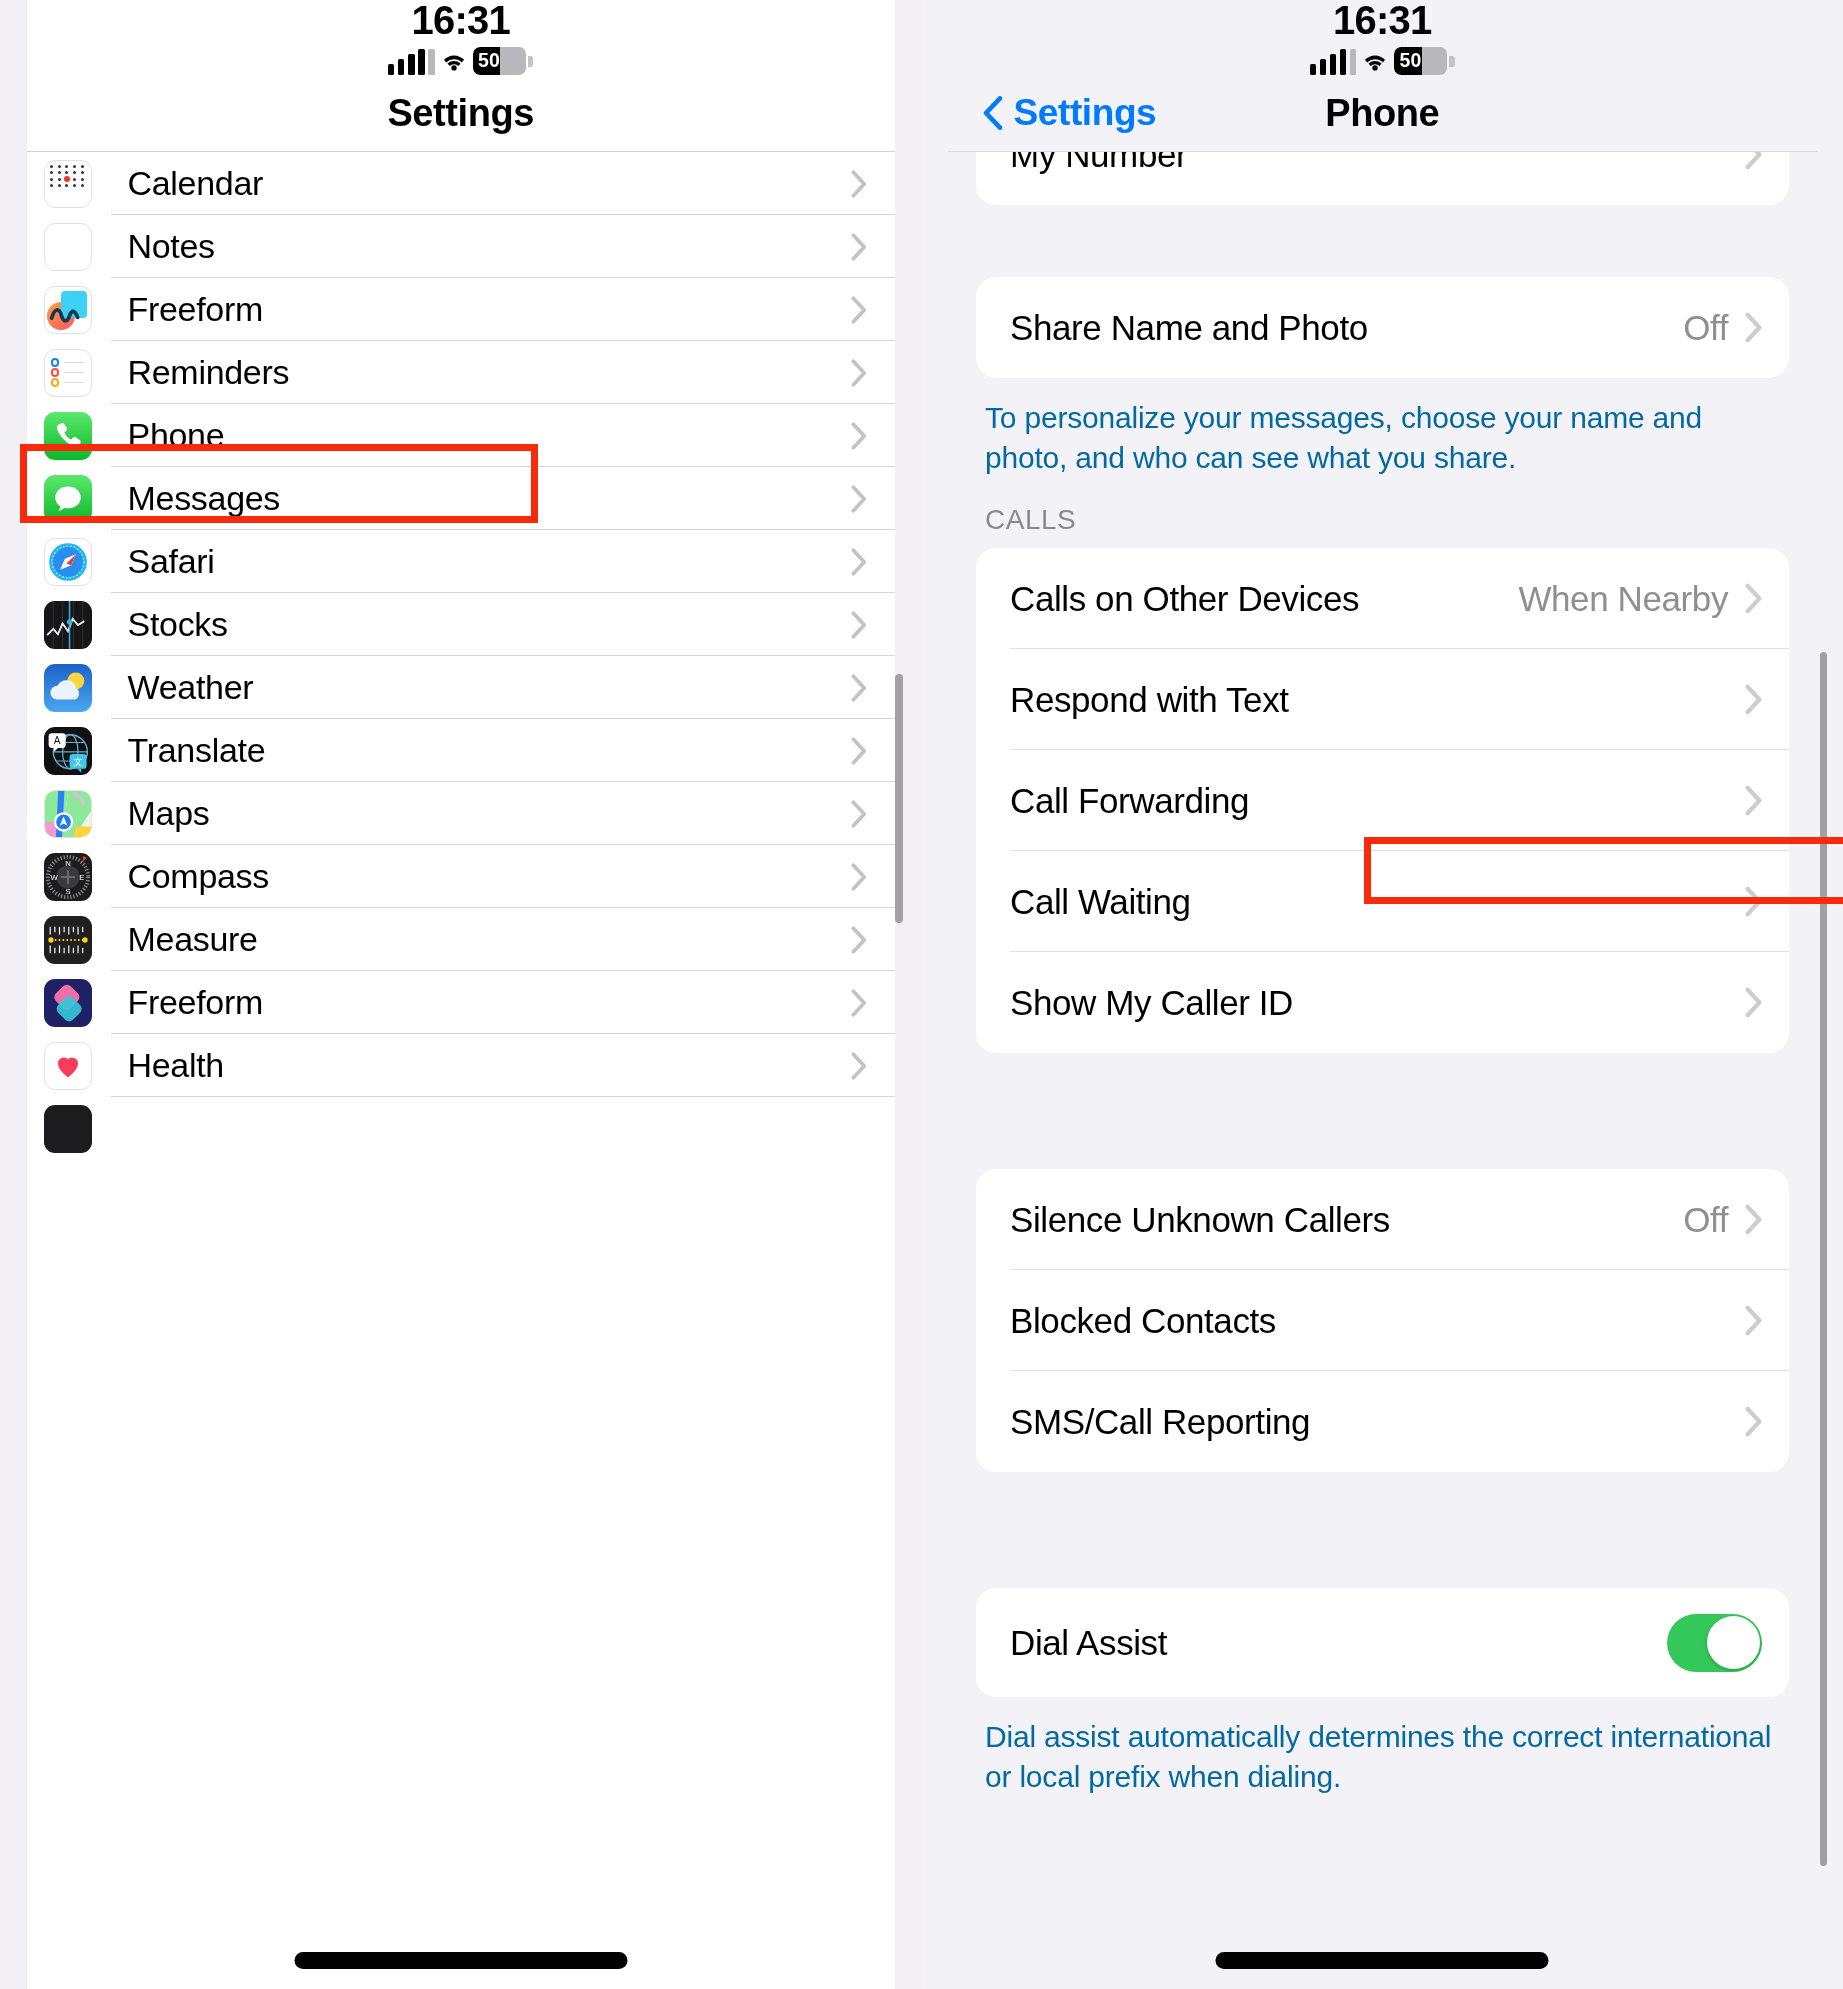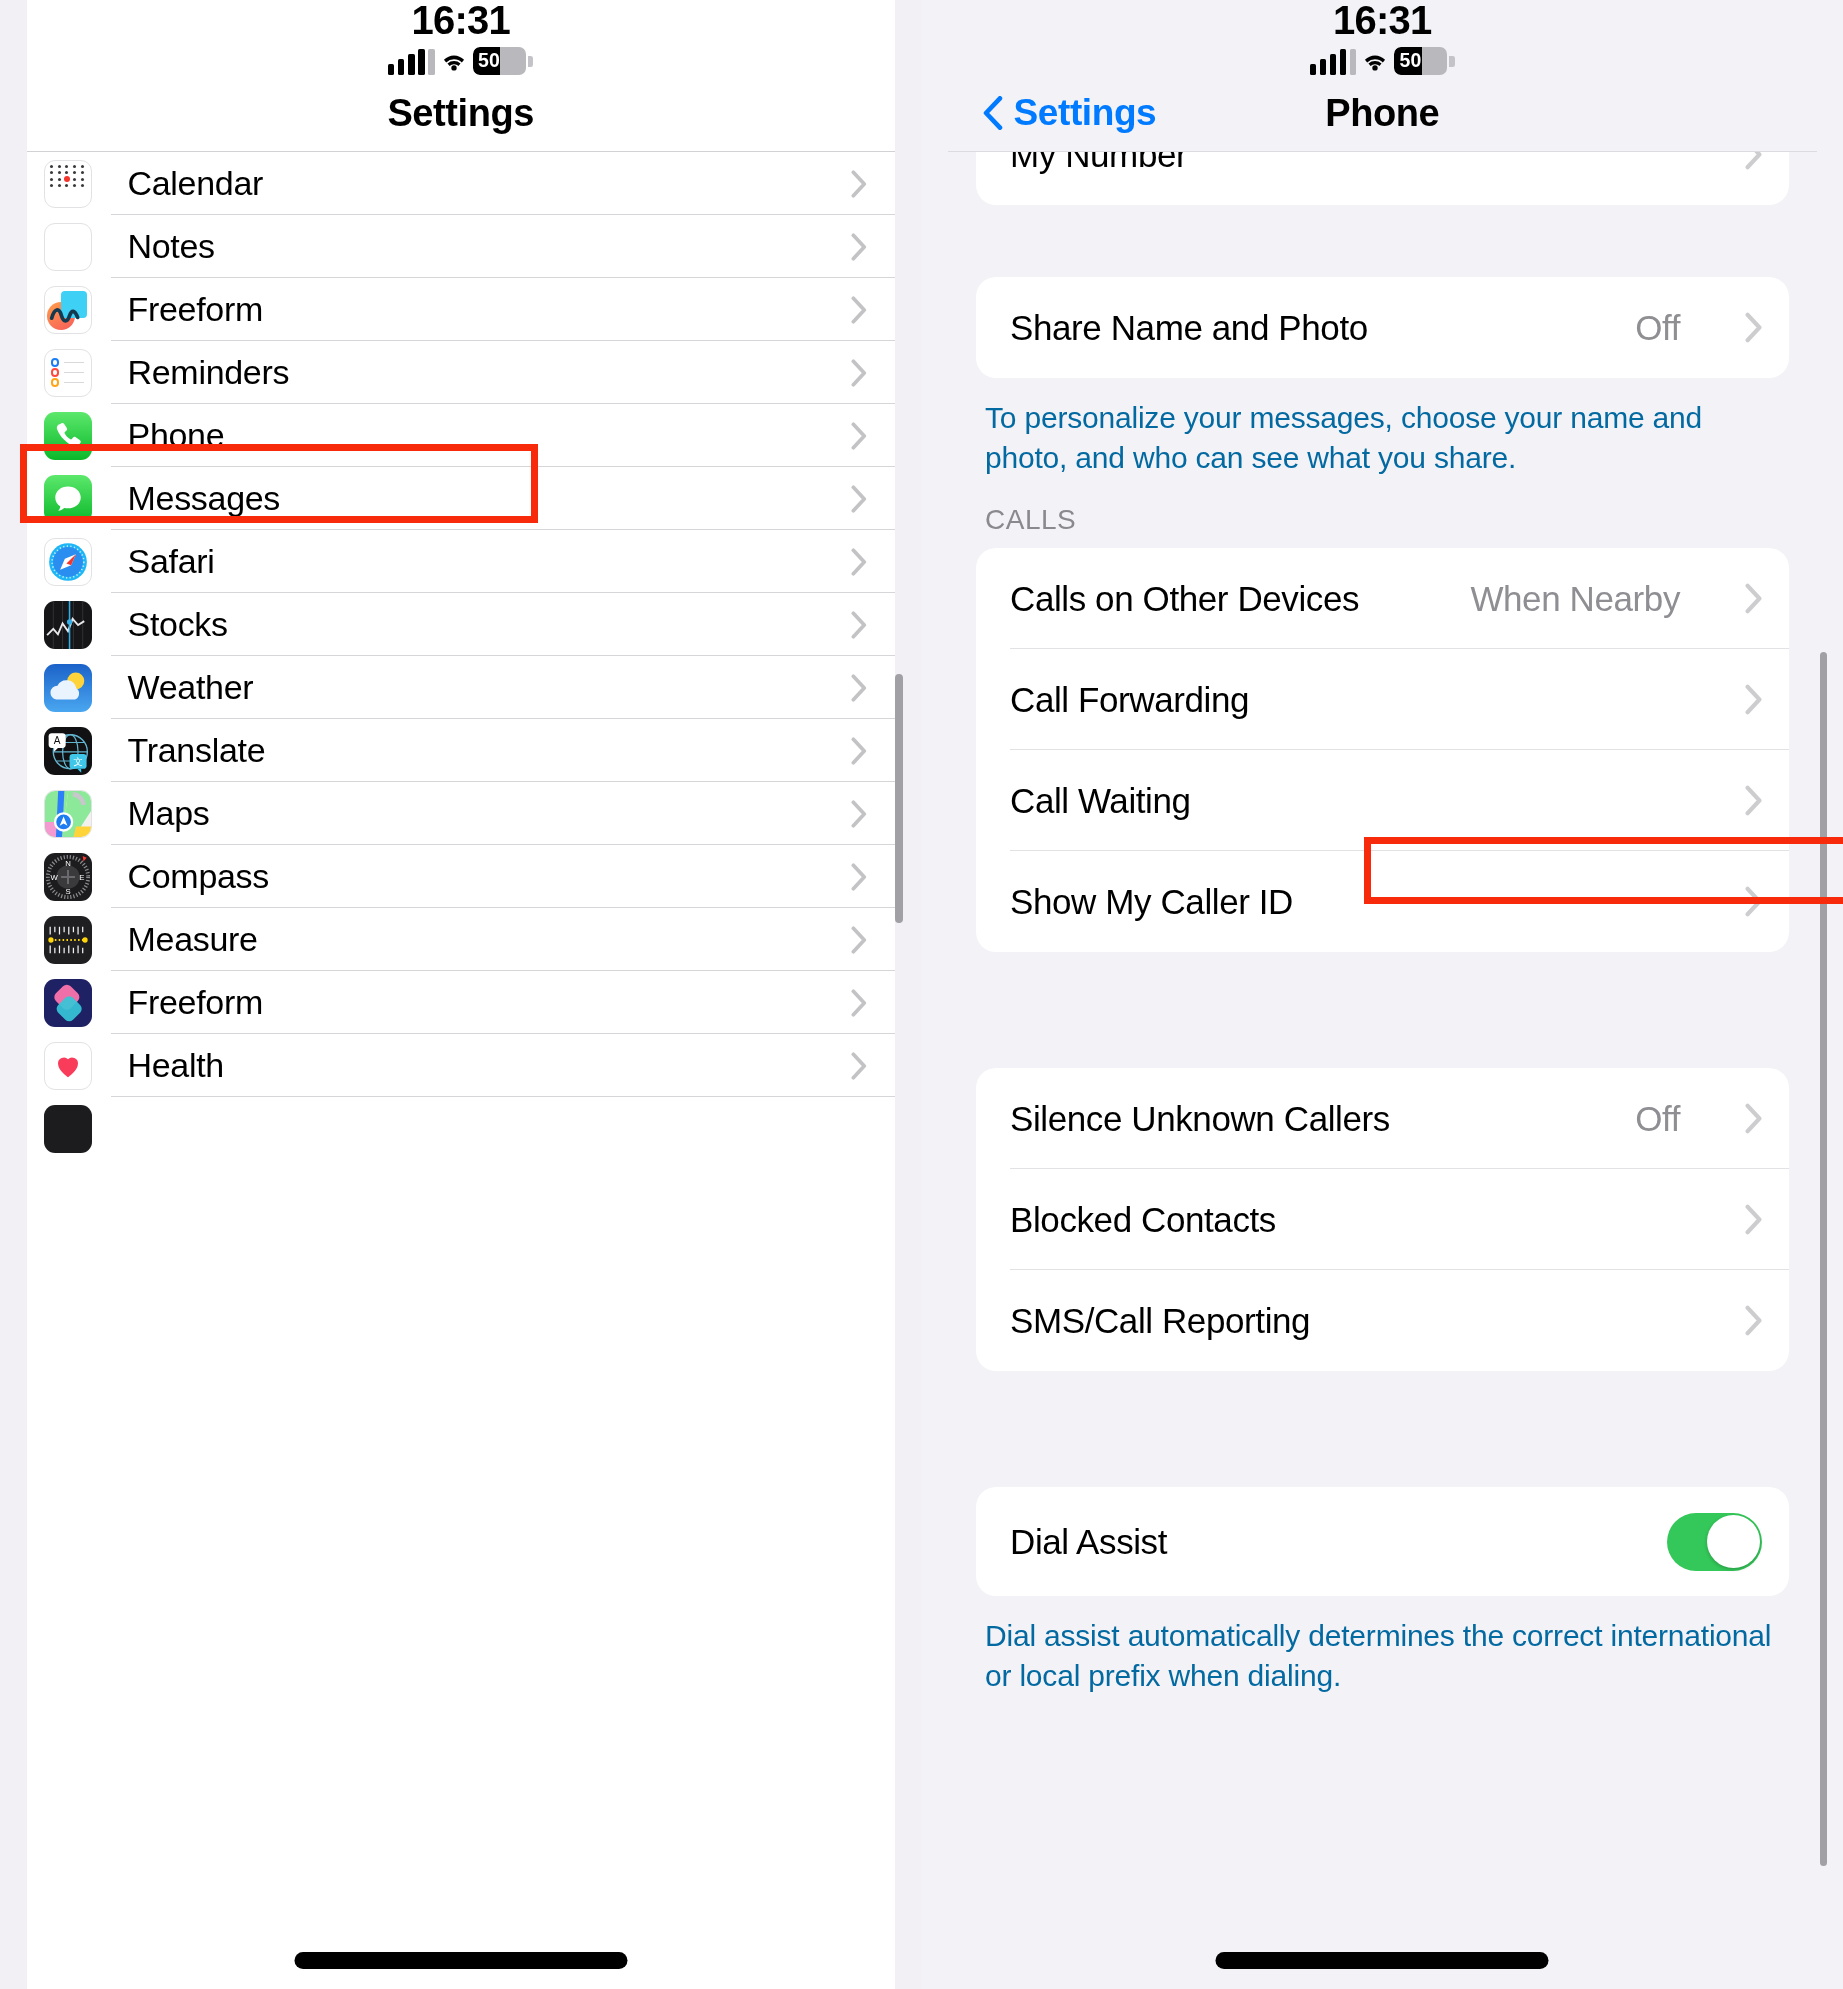--- a/index.html
+++ b/index.html
@@ -97,21 +97,21 @@
   .ic-translate{background:#111113;position:relative;}
   .ic-maps{background:#fff;border:0.8px solid #e2e2e4;position:relative;overflow:hidden;}
   .ic-compass{background:#1c1c1e;position:relative;display:flex;align-items:center;justify-content:center;}
   .ic-measure{background:#1f1f21;position:relative;overflow:hidden;}
   .ic-shortcuts{background:#1e2163;display:flex;align-items:center;justify-content:center;}
   .ic-health{background:#fff;border:0.8px solid #e2e2e4;display:flex;align-items:center;justify-content:center;}
 
   
   .rscroll{position:absolute;left:26.5px;right:26.5px;top:152px;bottom:0;background:#f2f2f7;overflow:hidden;}
   .card{background:#fff;border-radius:20px;margin:0 28px;overflow:hidden;}
-  .rrow{display:flex;align-items:center;min-height:101px;padding:0 26.5px 0 34px;position:relative;gap:48px;}
+  .rrow{display:flex;align-items:center;min-height:101px;padding:0 26.5px 0 34px;position:relative;}
   .rrow .sep{position:absolute;left:34px;right:0;bottom:0;height:1.2px;background:#e2e2e4;}
   .rrow .rlbl{font-size:35px;color:#000;letter-spacing:-0.4px;font-weight:400;}
   .rrow .rval{margin-left:auto;font-size:35px;color:#8e8e93;letter-spacing:-0.4px;}
   .rrow .chev{margin-left:17px;width:17px;height:31px;opacity:.42;flex:0 0 17px;}
   .rrow .chev.noml{margin-left:auto;}
   .footnote{font-size:30px;line-height:1.32;color:#0369a1;padding:20px 37px 0 37px;letter-spacing:-0.2px;}
   .sect-hdr{font-size:28px;color:#8a8a8e;letter-spacing:0.5px;padding:26.5px 37px 12.5px 37px;}
   .gap{height:44px;}
   .gap-lg{height:72px;}
 
@@ -533,20 +533,27 @@
       <div class="card">
         <div class="rrow">
           <span class="rlbl">Calls on Other Devices</span>
           <span class="rval">When Nearby</span>
           <svg class="chev" viewBox="0 0 10 18">
               <path d="M1.5 1.5 8.5 9l-7 7.5" stroke="#8a8a8e" stroke-width="2.4" fill="none" stroke-linecap="round" stroke-linejoin="round"></path>
             </svg>
           <span class="sep"></span>
         </div>
         <div class="rrow">
+          <span class="rlbl">Respond with Text</span>
+          <svg class="chev noml" viewBox="0 0 10 18">
+              <path d="M1.5 1.5 8.5 9l-7 7.5" stroke="#8a8a8e" stroke-width="2.4" fill="none" stroke-linecap="round" stroke-linejoin="round"></path>
+            </svg>
+          <span class="sep"></span>
+        </div>
+        <div class="rrow">
           <span class="rlbl">Call Forwarding</span>
           <svg class="chev noml" viewBox="0 0 10 18">
               <path d="M1.5 1.5 8.5 9l-7 7.5" stroke="#8a8a8e" stroke-width="2.4" fill="none" stroke-linecap="round" stroke-linejoin="round"></path>
             </svg>
           <span class="sep"></span>
         </div>
         <div class="rrow">
           <span class="rlbl">Call Waiting</span>
           <svg class="chev noml" viewBox="0 0 10 18">
               <path d="M1.5 1.5 8.5 9l-7 7.5" stroke="#8a8a8e" stroke-width="2.4" fill="none" stroke-linecap="round" stroke-linejoin="round"></path>

